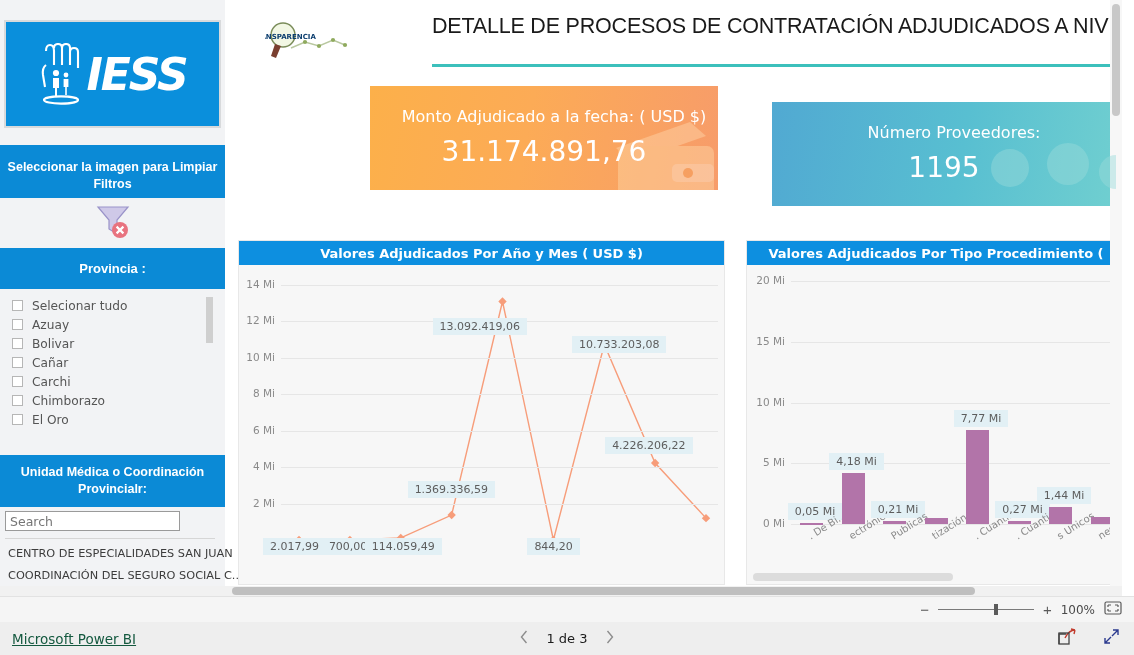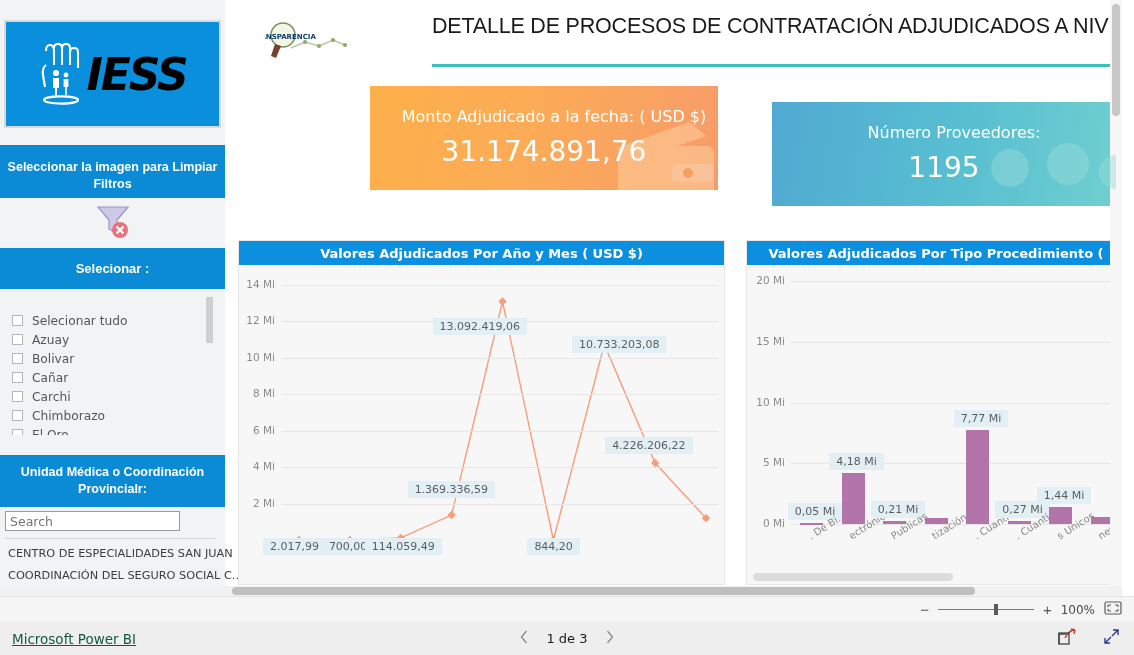--- a/index.html
+++ b/index.html
@@ -18,42 +18,42 @@
   
   #sidebar { position: absolute; left: 0; top: 0; width: 225px; height: 596px; background: #f2f3f5; }
 
   .logo-card {
     position: absolute; left: 4px; top: 20px; width: 217px; height: 108px;
     background: #0a8fdc; border: 2px solid #d8dadc;
     display: flex; align-items: center; justify-content: center; gap: 2px;
   }
   .logo-mark { width: 46px; height: 62px; position: relative; }
   .logo-text {
-    color: #000000; font-weight: bold; font-size: 44px; letter-spacing: -2px;
+    color: #ffffff; font-weight: bold; font-size: 44px; letter-spacing: -2px;
     font-family: "DejaVu Sans", sans-serif; font-style: italic;
   }
 
   .blue-band {
     background: #0b8ad6; color: #fff; font-weight: bold; font-size: 12.5px;
     text-align: center; display: flex; align-items: center; justify-content: center;
     line-height: 1.35; padding: 0 6px;
   }
   #band-limpiar { position: absolute; left: 0; top: 145px; width: 225px; height: 62px; }
   #band-provincia { position: absolute; left: 0; top: 248px; width: 225px; height: 41px; font-size: 13px; }
   #band-unidad { position: absolute; left: 0; top: 455px; width: 225px; height: 52px; font-size: 12.5px; }
 
   #filter-img-area {
     position: absolute; left: 0; top: 198px; width: 225px; height: 50px;
     background: #f2f3f5; display: flex; align-items: center; justify-content: center;
   }
 
   
   #prov-list {
     position: absolute; left: 0; top: 289px; width: 225px; height: 146px;
-    background: #f2f3f5; overflow: hidden; padding-top: 22px;
+    background: #f2f3f5; overflow: hidden; padding-top: 7px;
   }
   .prov-row { display: flex; align-items: center; height: 19px; padding-left: 12px; font-size: 12.5px; color: #4b4b4b; }
   .cbx {
     width: 11px; height: 11px; border: 1px solid #b6b6b6; background: #fff;
     margin-right: 9px; flex: 0 0 auto;
   }
   .prov-label { font-family: "DejaVu Sans", sans-serif; font-size: 12.2px; color: #555; }
   #prov-scroll-track {
     position: absolute; right: 6px; top: 4px; width: 7px; height: 158px; background: transparent;
   }
@@ -191,21 +191,21 @@
       <div id="filter-img-area">
         <span>
           <svg width="46" height="40" viewBox="0 0 46 40">
             <path d="M8 6 H38 L27 19 V33 L19 28 V19 Z" fill="#cfc9e8" stroke="#9a93c9" stroke-width="1.2"></path>
             <circle cx="30" cy="29" r="8" fill="#e8737f"></circle>
             <path d="M26.6 25.6 L33.4 32.4 M33.4 25.6 L26.6 32.4" stroke="#fff" stroke-width="2.2"></path>
           </svg>
         </span>
       </div>
 
-      <div id="band-provincia" class="blue-band">Selecionar :</div>
+      <div id="band-provincia" class="blue-band">Provincia :</div>
 
       <div id="prov-list">
         <div id="prov-rows">
             <div class="prov-row">
               <span class="cbx"></span>
               <span class="prov-label">Selecionar tudo</span>
             </div>
             <div class="prov-row">
               <span class="cbx"></span>
               <span class="prov-label">Azuay</span>

